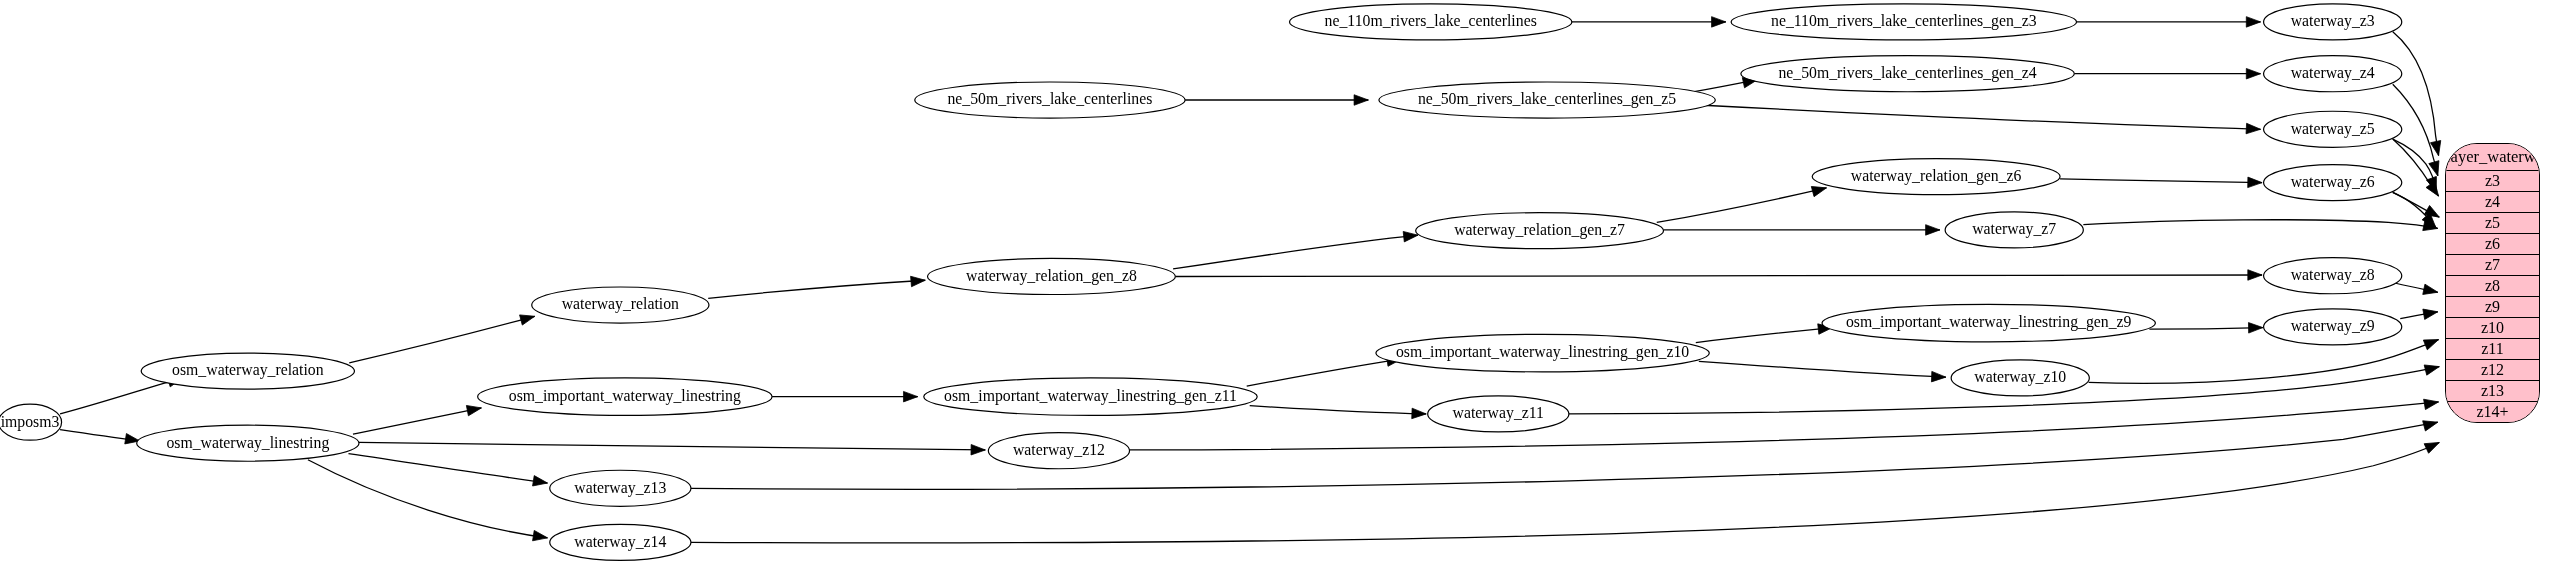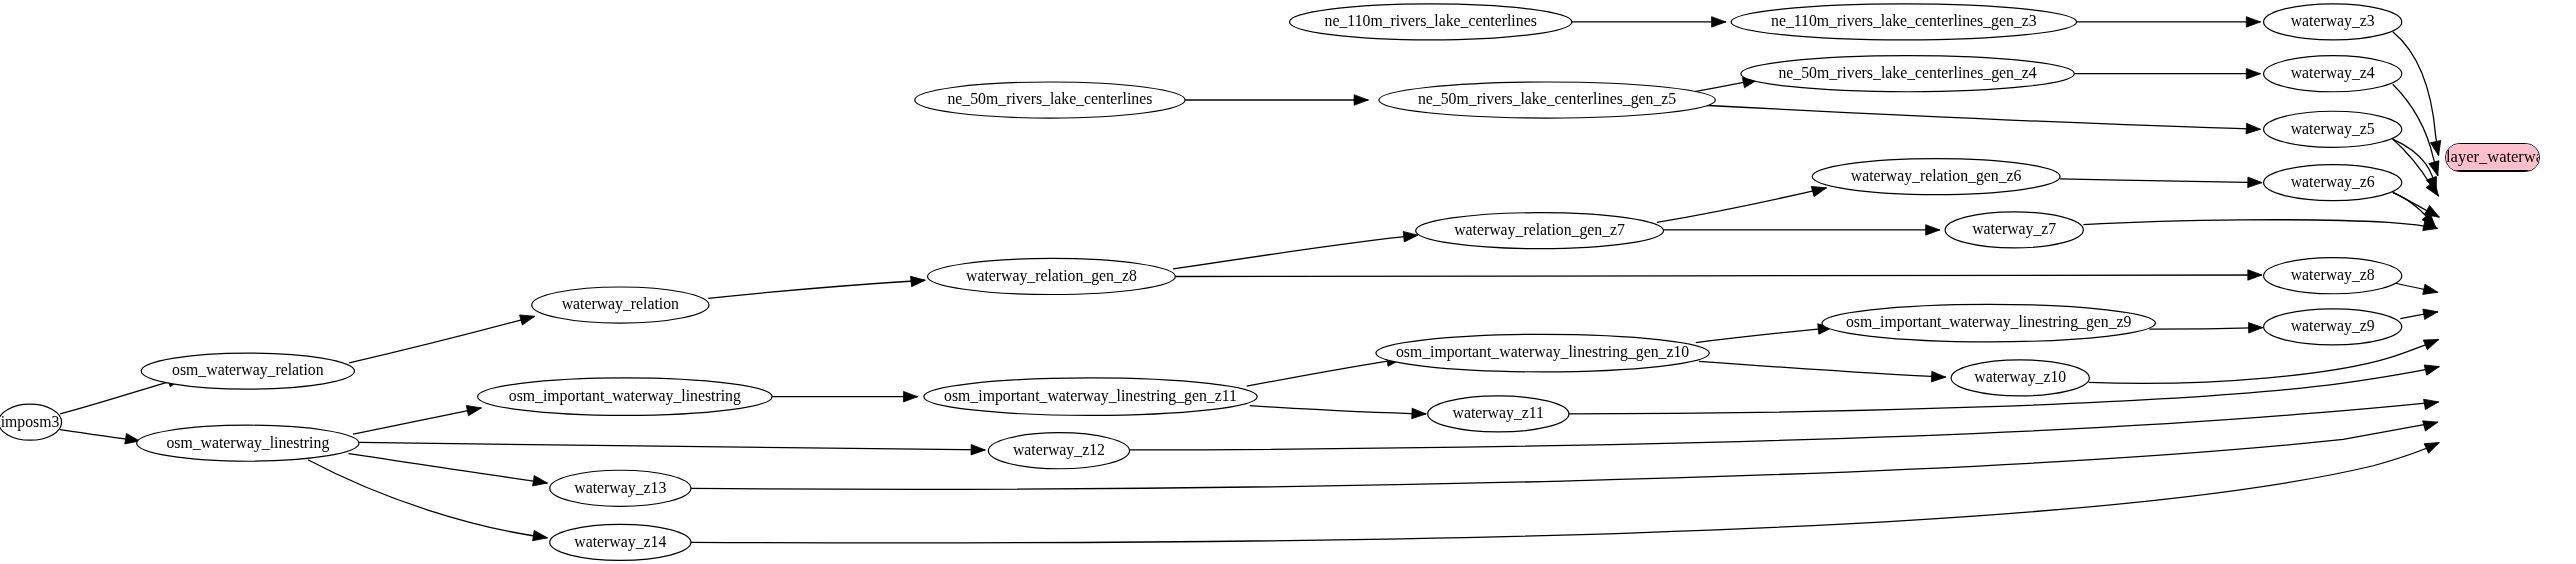--- a/index.html
+++ b/index.html
@@ -276,16 +276,30 @@
         </g>
         <g>
           <ellipse cx="3106" cy="435" rx="92" ry="24" class="node-ellipse"></ellipse>
           <text x="3106" y="436" class="node-label">waterway_z9</text>
         </g>
       </g>
   </svg>
 
   <div class="table-box" id="layer-table" style="left: 2445px; top: 143px; width: 95px; border-radius: 32px;">
     <div class="table-title">layer_waterway</div>
+    <div id="table-rows">
+        <div class="table-row">z3</div>
+        <div class="table-row">z4</div>
+        <div class="table-row">z5</div>
+        <div class="table-row">z6</div>
+        <div class="table-row">z7</div>
+        <div class="table-row">z8</div>
+        <div class="table-row">z9</div>
+        <div class="table-row">z10</div>
+        <div class="table-row">z11</div>
+        <div class="table-row">z12</div>
+        <div class="table-row">z13</div>
+        <div class="table-row last">z14+</div>
+      </div>
   </div>
 
 </div>
 
 
 </body></html>

